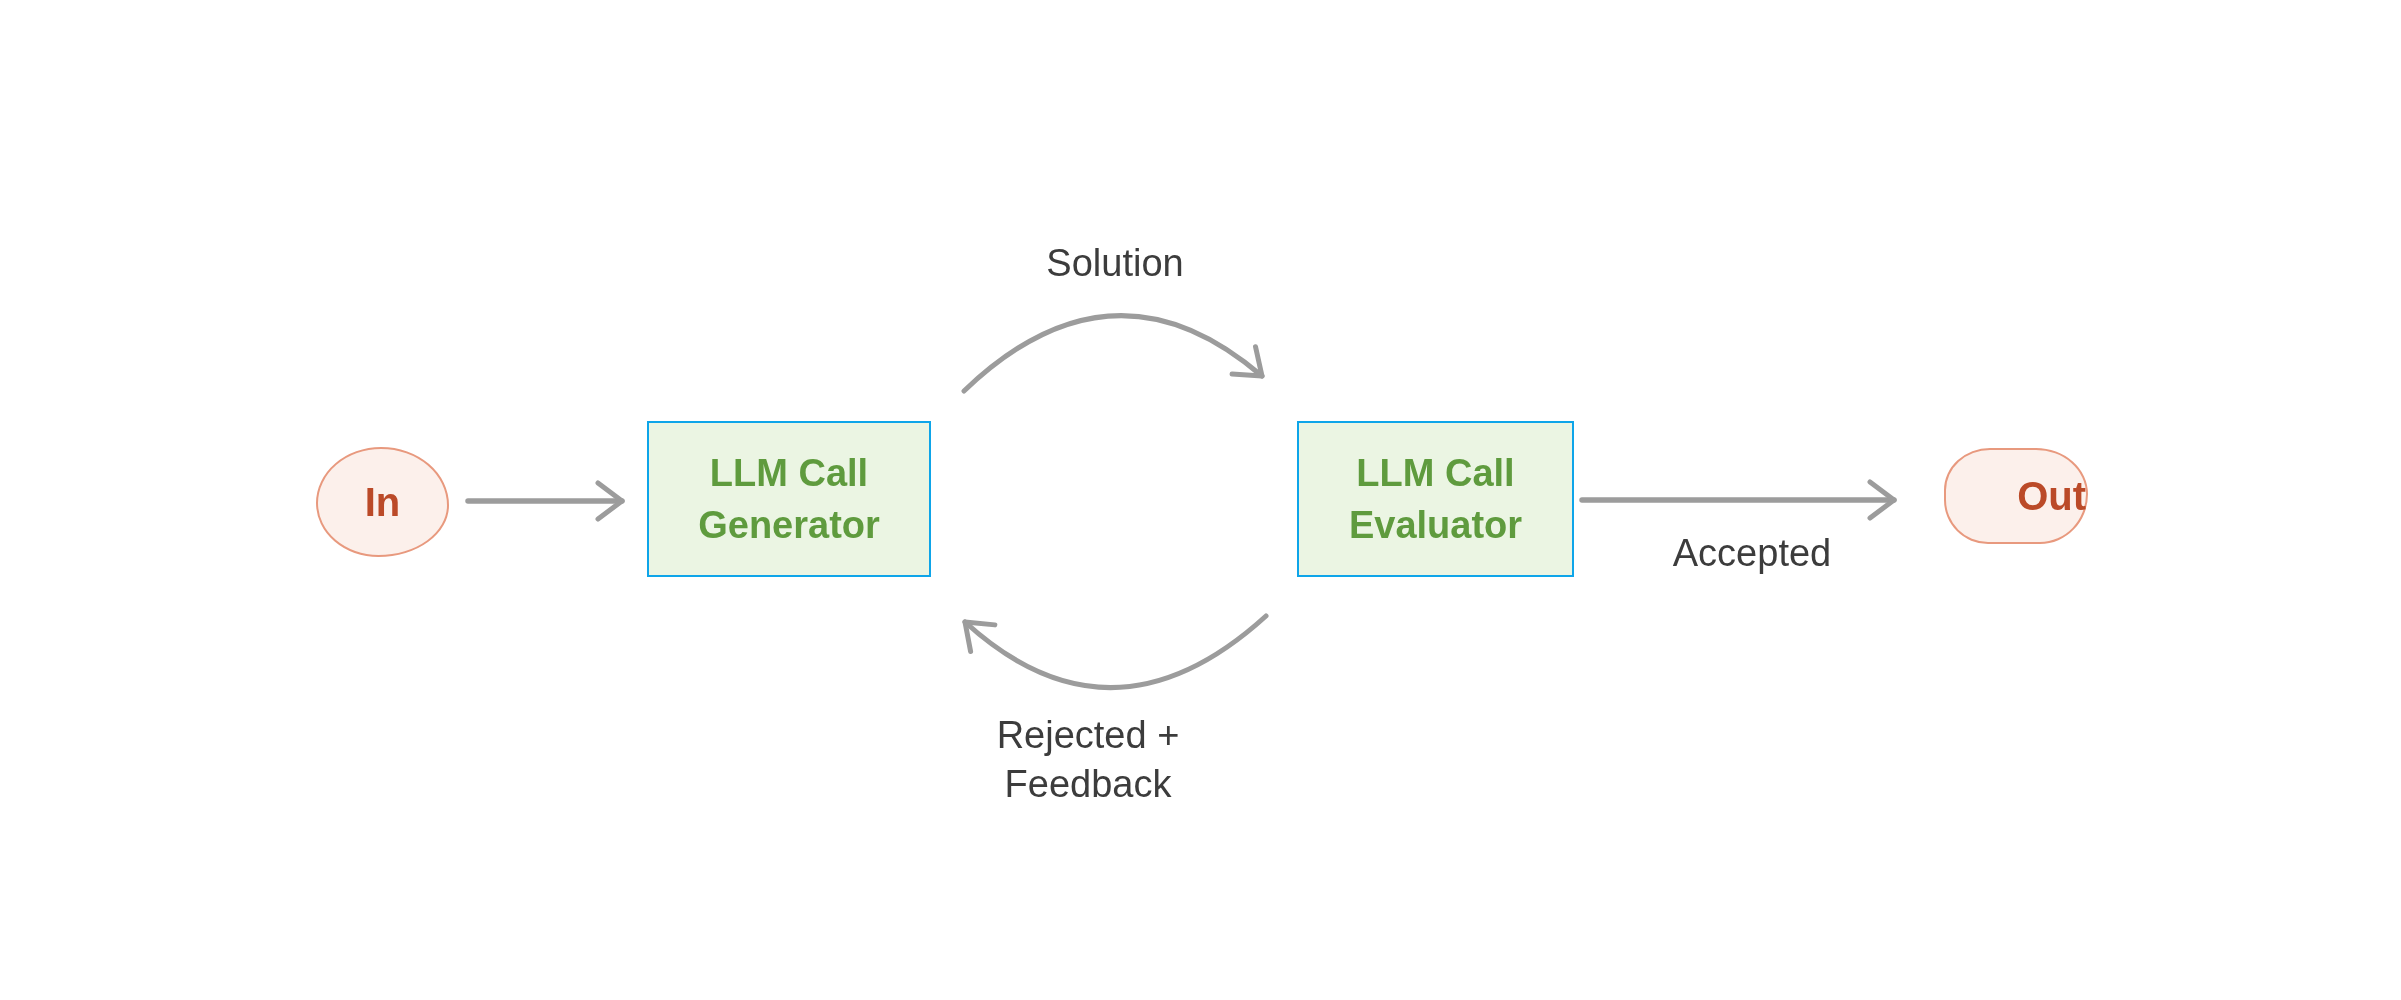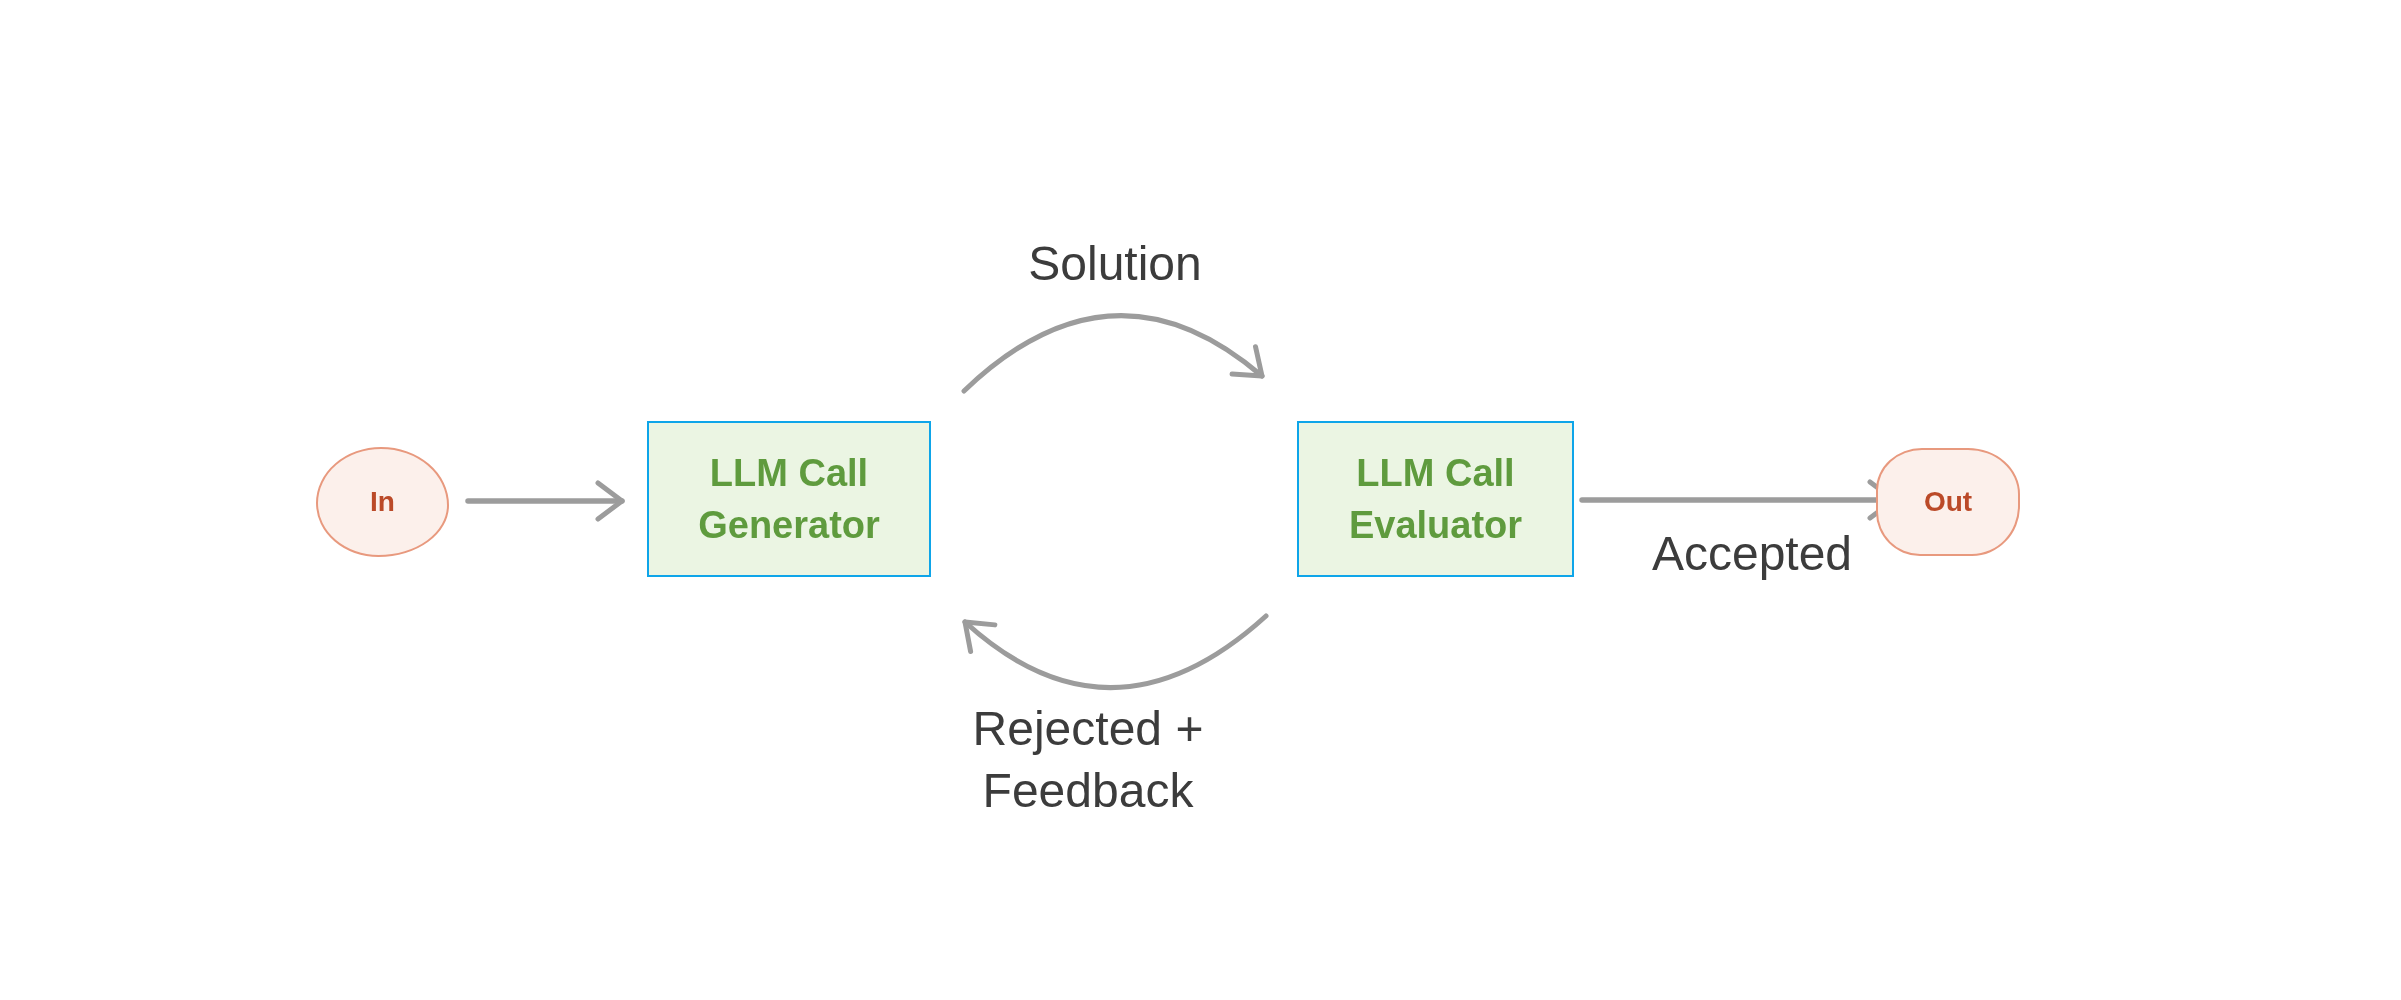--- a/index.html
+++ b/index.html
@@ -29,47 +29,48 @@
     justify-content: center;
     text-align: center;
     box-sizing: border-box;
     white-space: pre-line;
   }
   .node-terminal {
     background: #fcf0eb;
     border: 2.5px solid #e8997e;
     color: #bb4a28;
     font-weight: bold;
-    font-size: 28px;
+    font-size: 40px;
   }
   .node-in {
     left: 316px; top: 447px;
     width: 133px; height: 110px;
     border-radius: 49% 51% 53% 47% / 51% 53% 47% 49%;
   }
   .node-out {
-    left: 1876px; top: 448px;
-    width: 144px; height: 108px;
+    left: 1944px; top: 448px;
+    width: 144px; height: 96px;
     border-radius: 46px 52px 48px 44px / 42px 46px 50px 44px;
+    justify-content: flex-end;
   }
   .node-process {
     background: #ebf5e3;
     border: 2px solid #0ea5e9;
     color: #5f9b3e;
     font-weight: bold;
     font-size: 38px;
     line-height: 1.38;
   }
   .node-generator { left: 647px; top: 421px; width: 284px; height: 156px; }
   .node-evaluator { left: 1297px; top: 421px; width: 277px; height: 156px; }
   .edge-label {
     position: absolute;
     transform: translate(-50%, -50%);
     color: #3c3c3c;
-    font-size: 48px;
+    font-size: 38px;
     font-weight: 500;
     text-align: center;
     line-height: 1.3;
     white-space: pre-line;
   }
   .label-solution { left: 1115px; top: 264px; }
   .label-accepted { left: 1752px; top: 554px; text-align: right; }
   .label-rejected { left: 1088px; top: 760px; }
 </style>
 </head>

